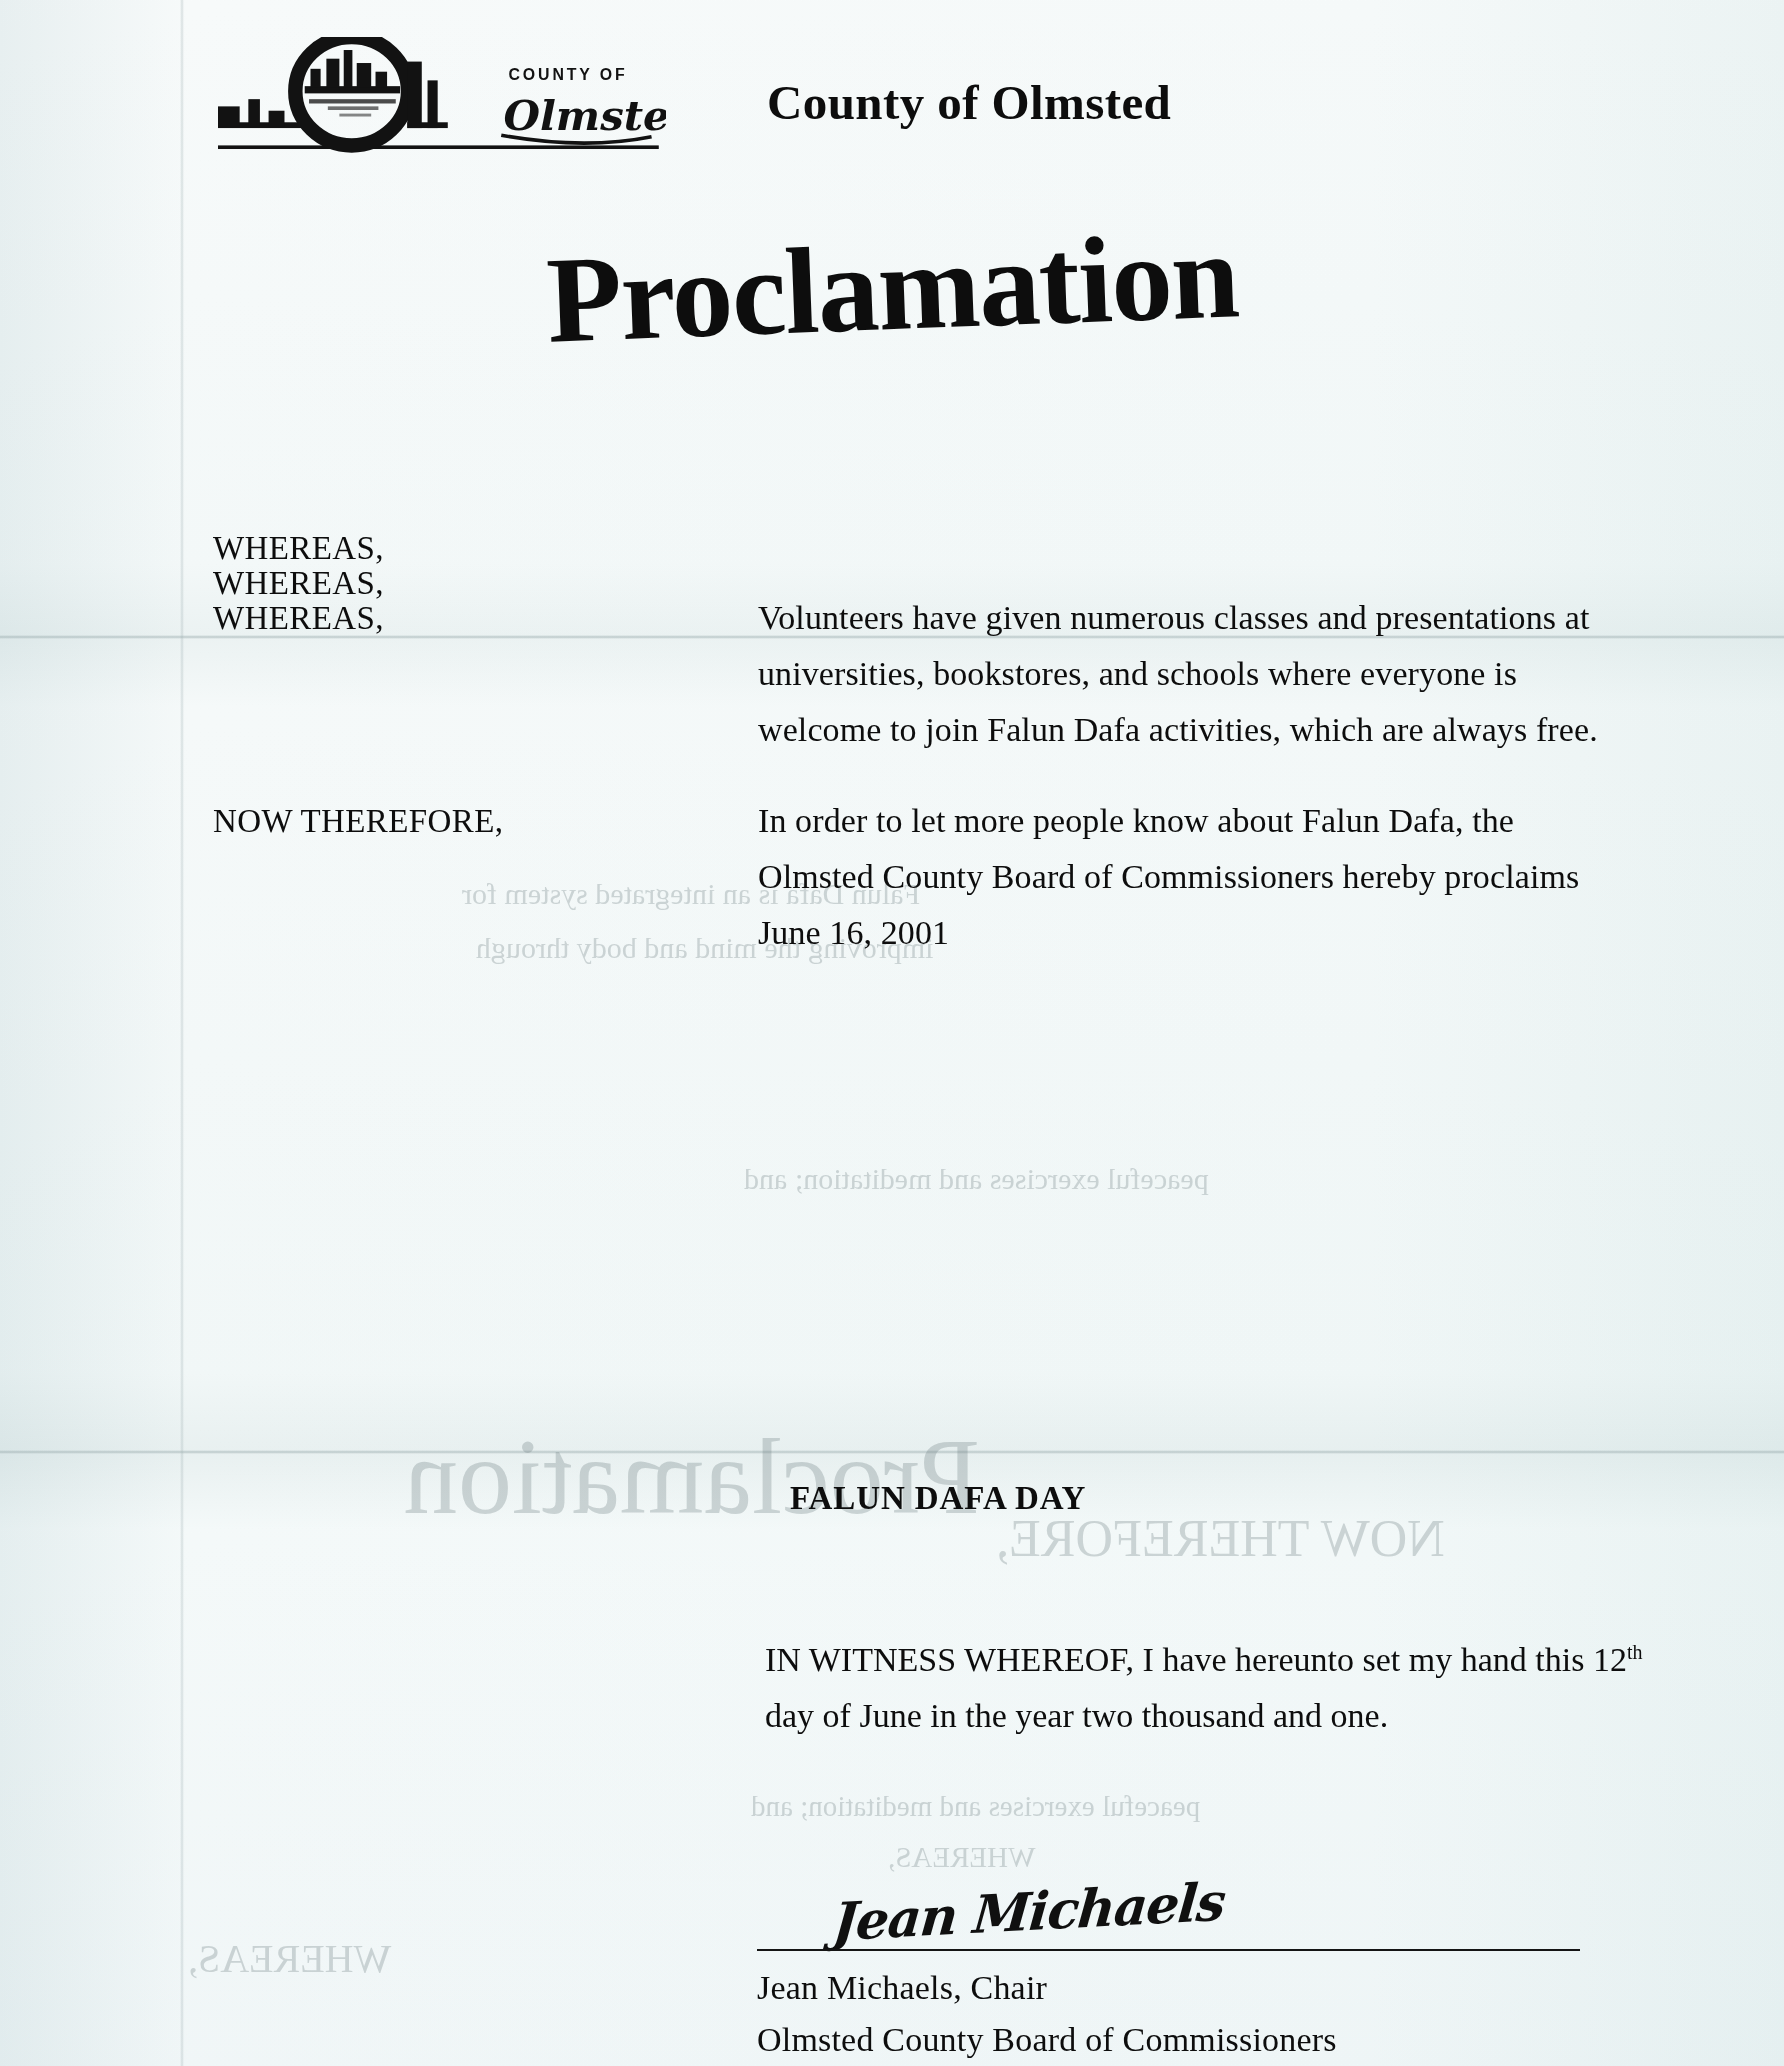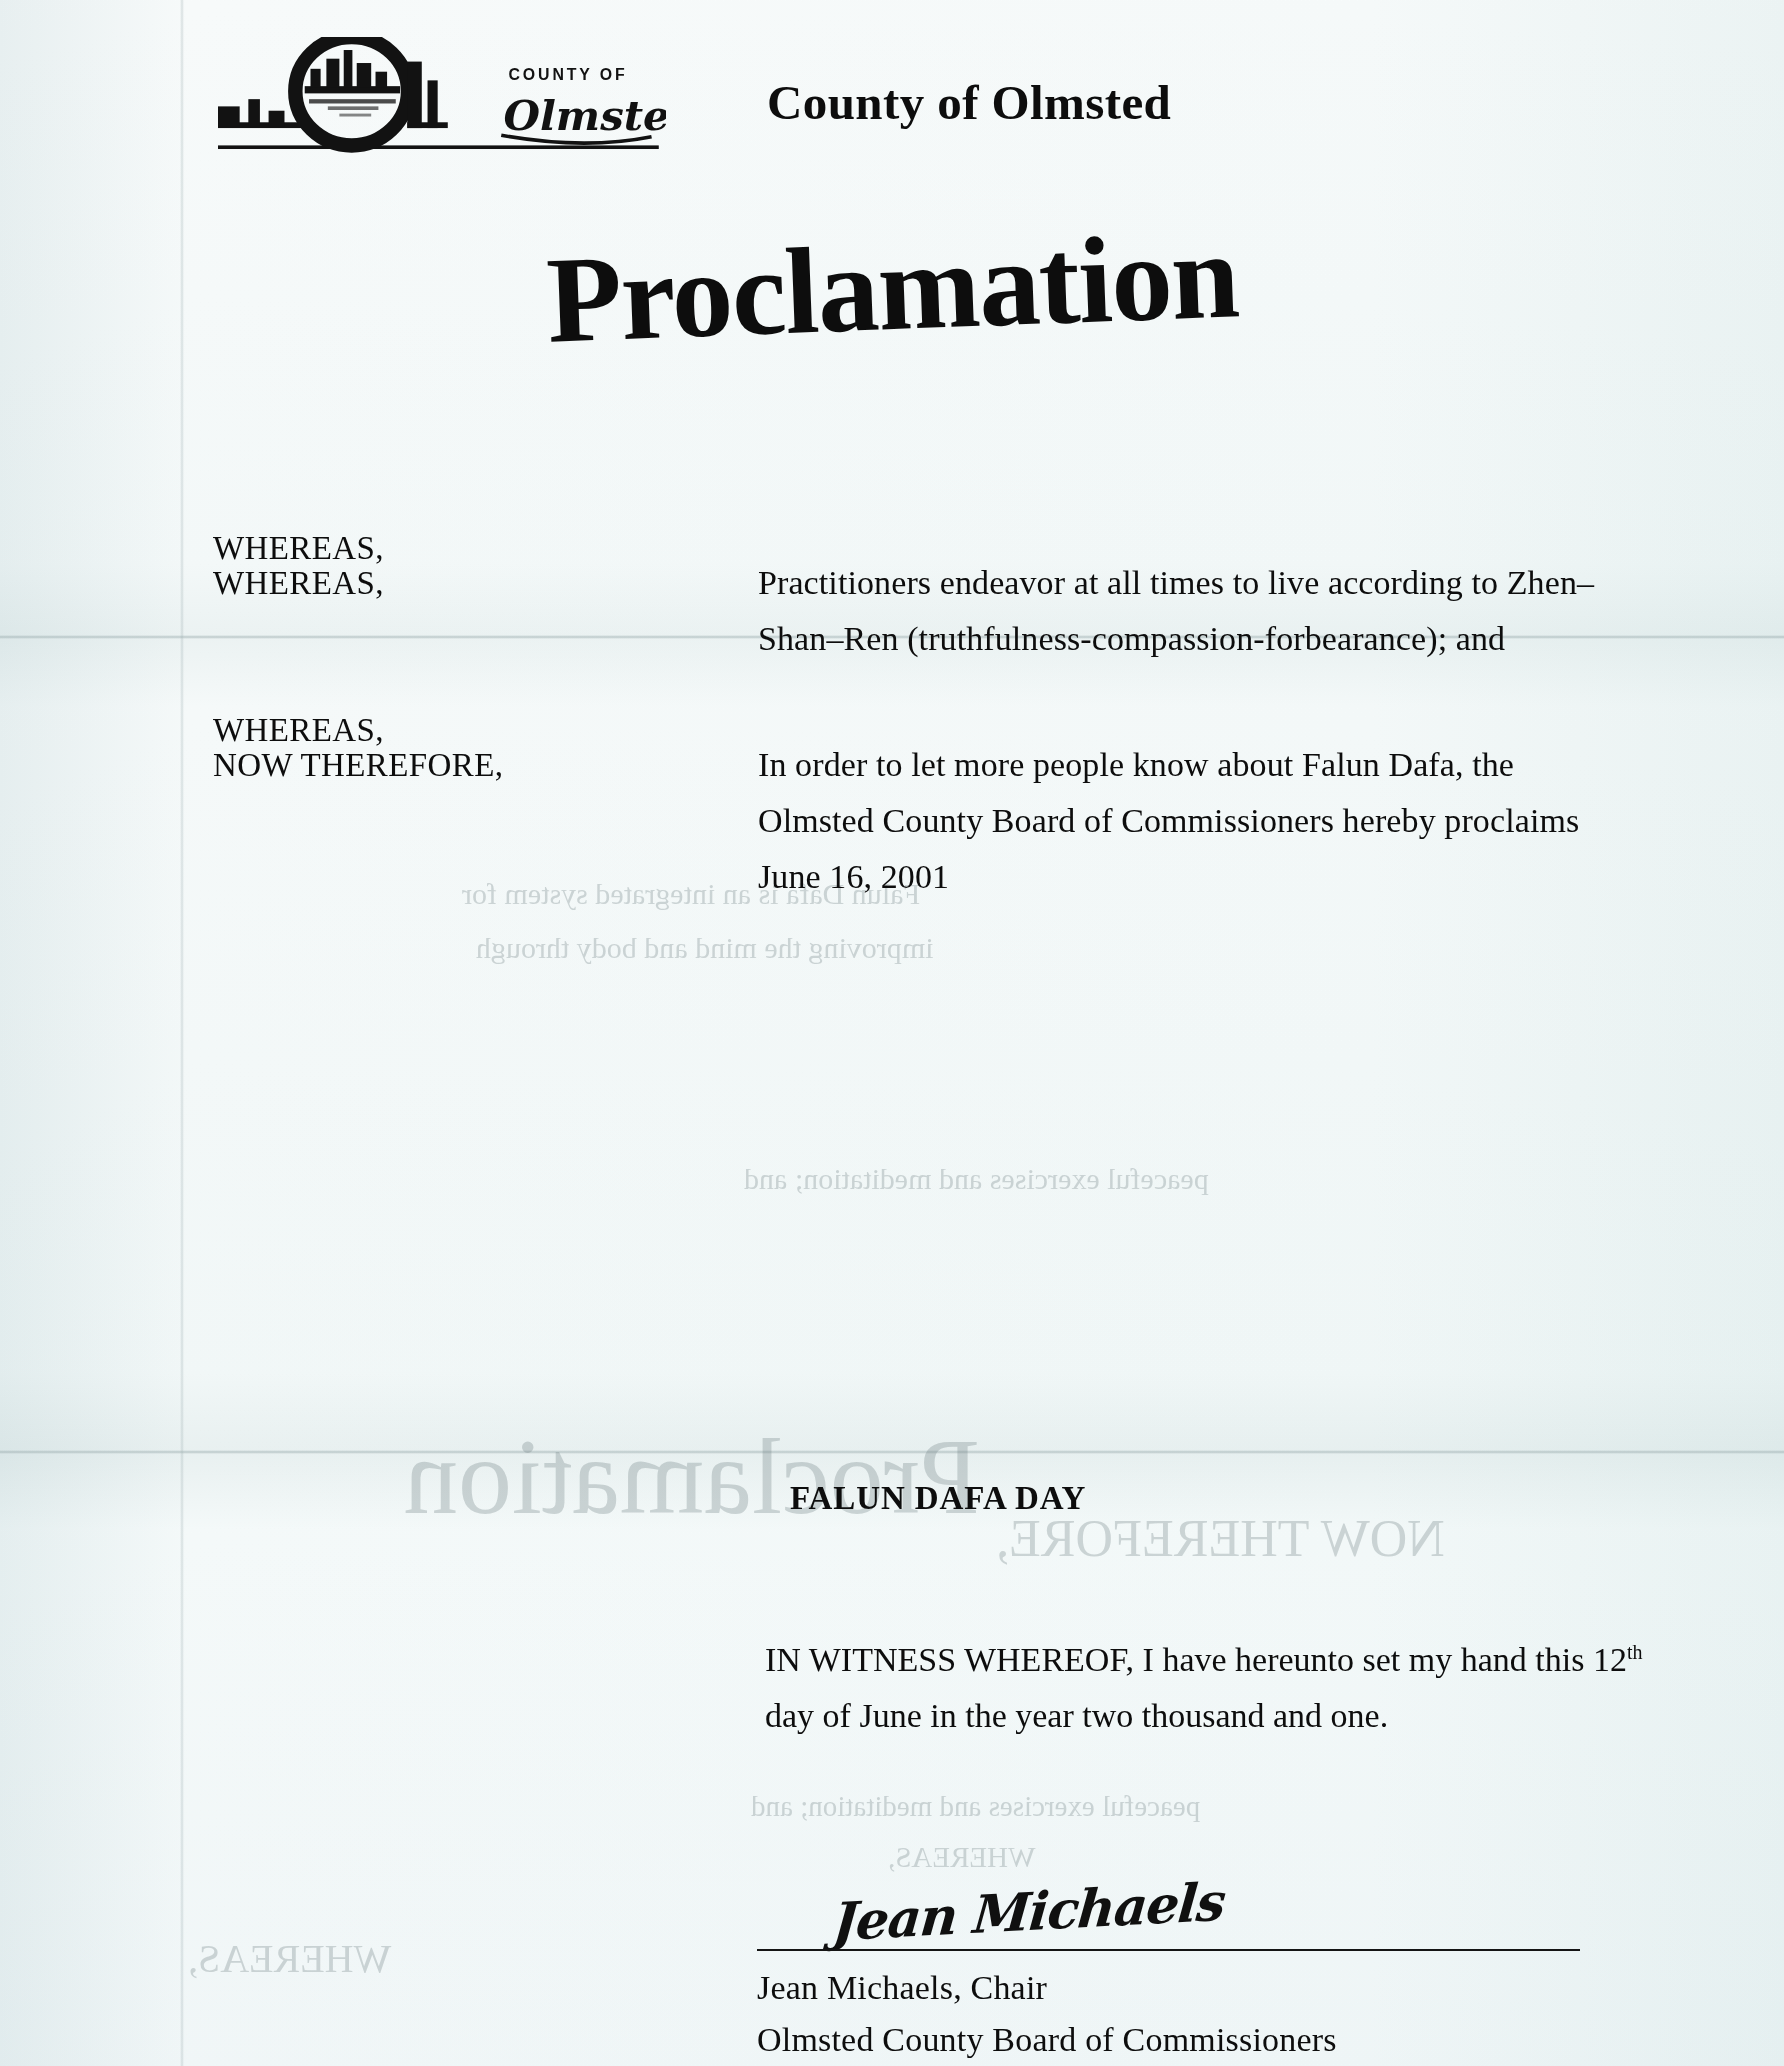--- a/index.html
+++ b/index.html
@@ -264,25 +264,25 @@
   <div id="proclamation-title">Proclamation</div>
 
   <div id="body-block">
 
     <div class="clause">
       <div class="label">WHEREAS,</div>
     </div>
 
     <div class="clause">
       <div class="label">WHEREAS,</div>
-      <div class="text">Practitioners endeavor at all times to live according to Zhen–Shan–Ren (truthfulness-compassion-forbearance); and</div>
     </div>
 
     <div class="clause">
       <div class="label">WHEREAS,</div>
+      <div class="text">Volunteers have given numerous classes and presentations at universities, bookstores, and schools where everyone is welcome to join Falun Dafa activities, which are always free.</div>
     </div>
 
     <div class="clause">
       <div class="label">NOW THEREFORE,</div>
       <div class="text">In order to let more people know about Falun Dafa, the Olmsted County Board of Commissioners hereby proclaims June 16, 2001</div>
     </div>
 
   </div>
 
   <div id="dafa-day">FALUN DAFA DAY</div>

